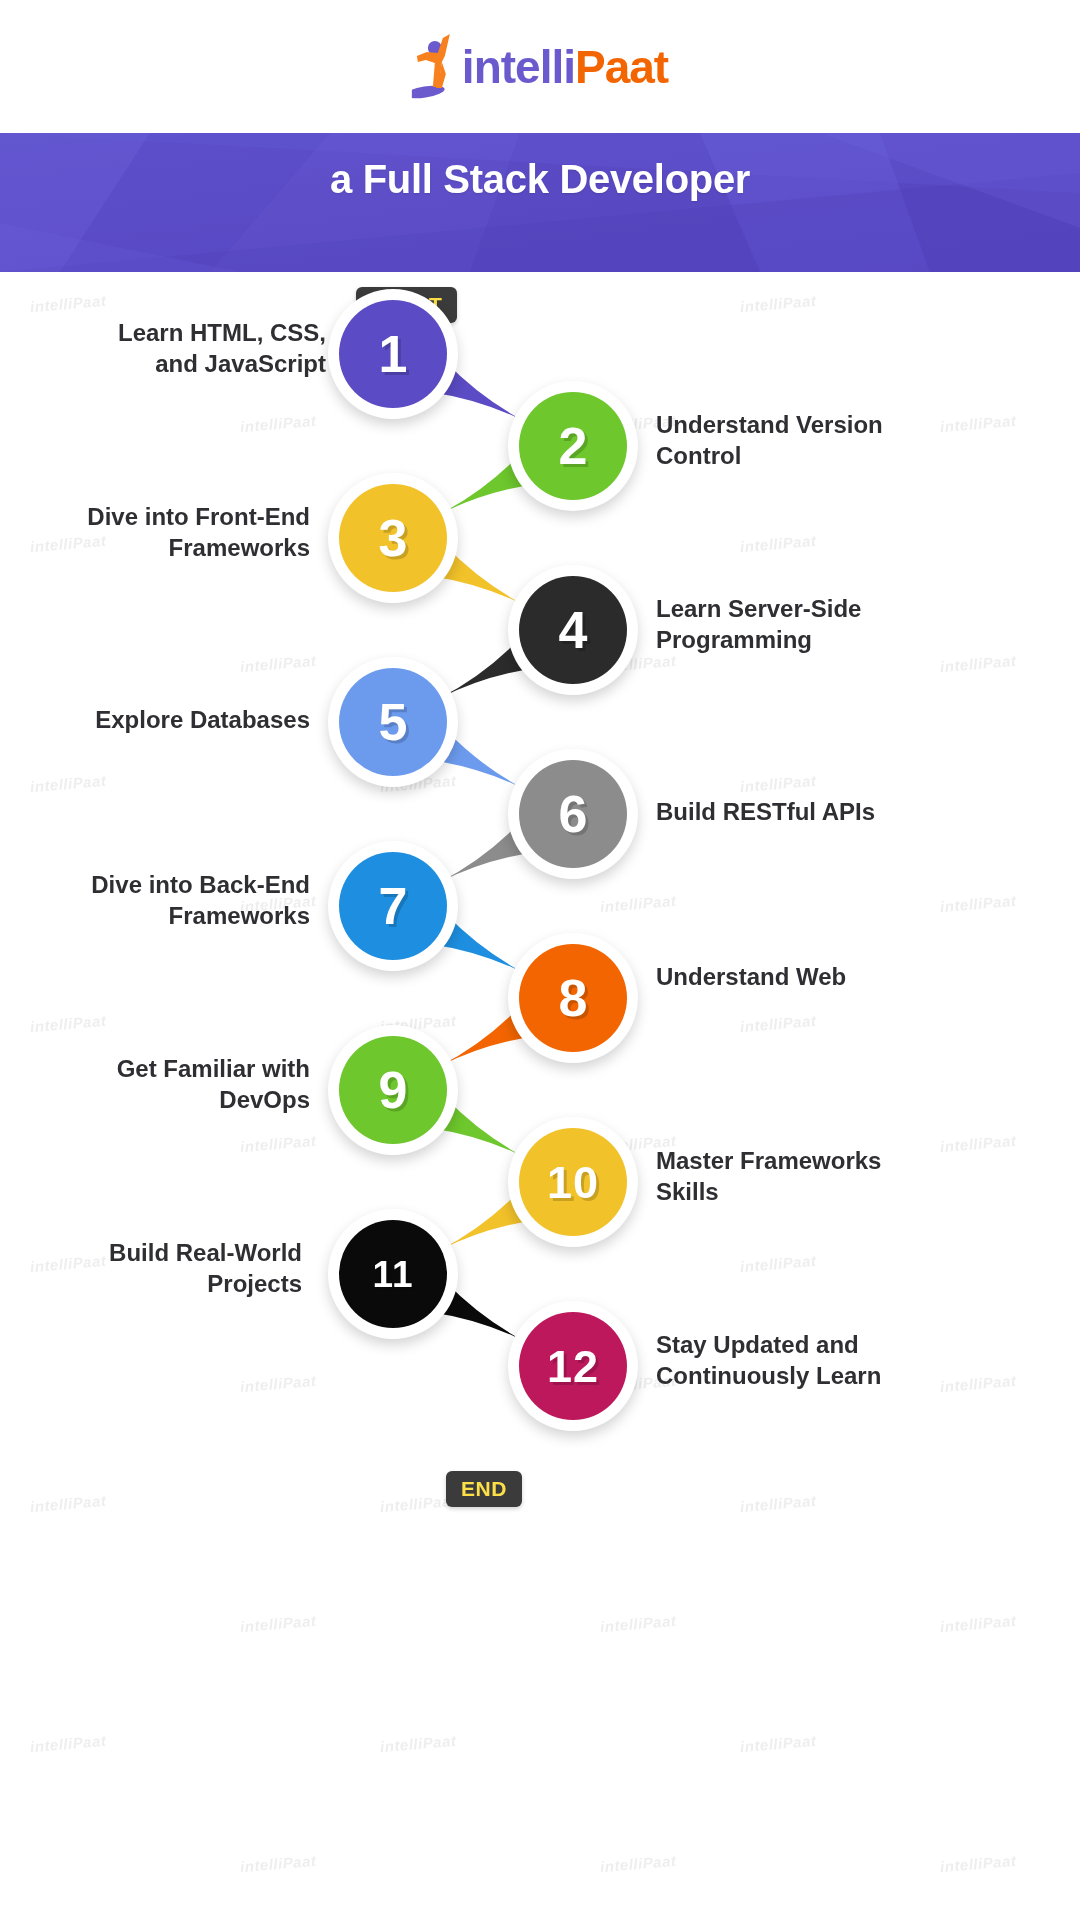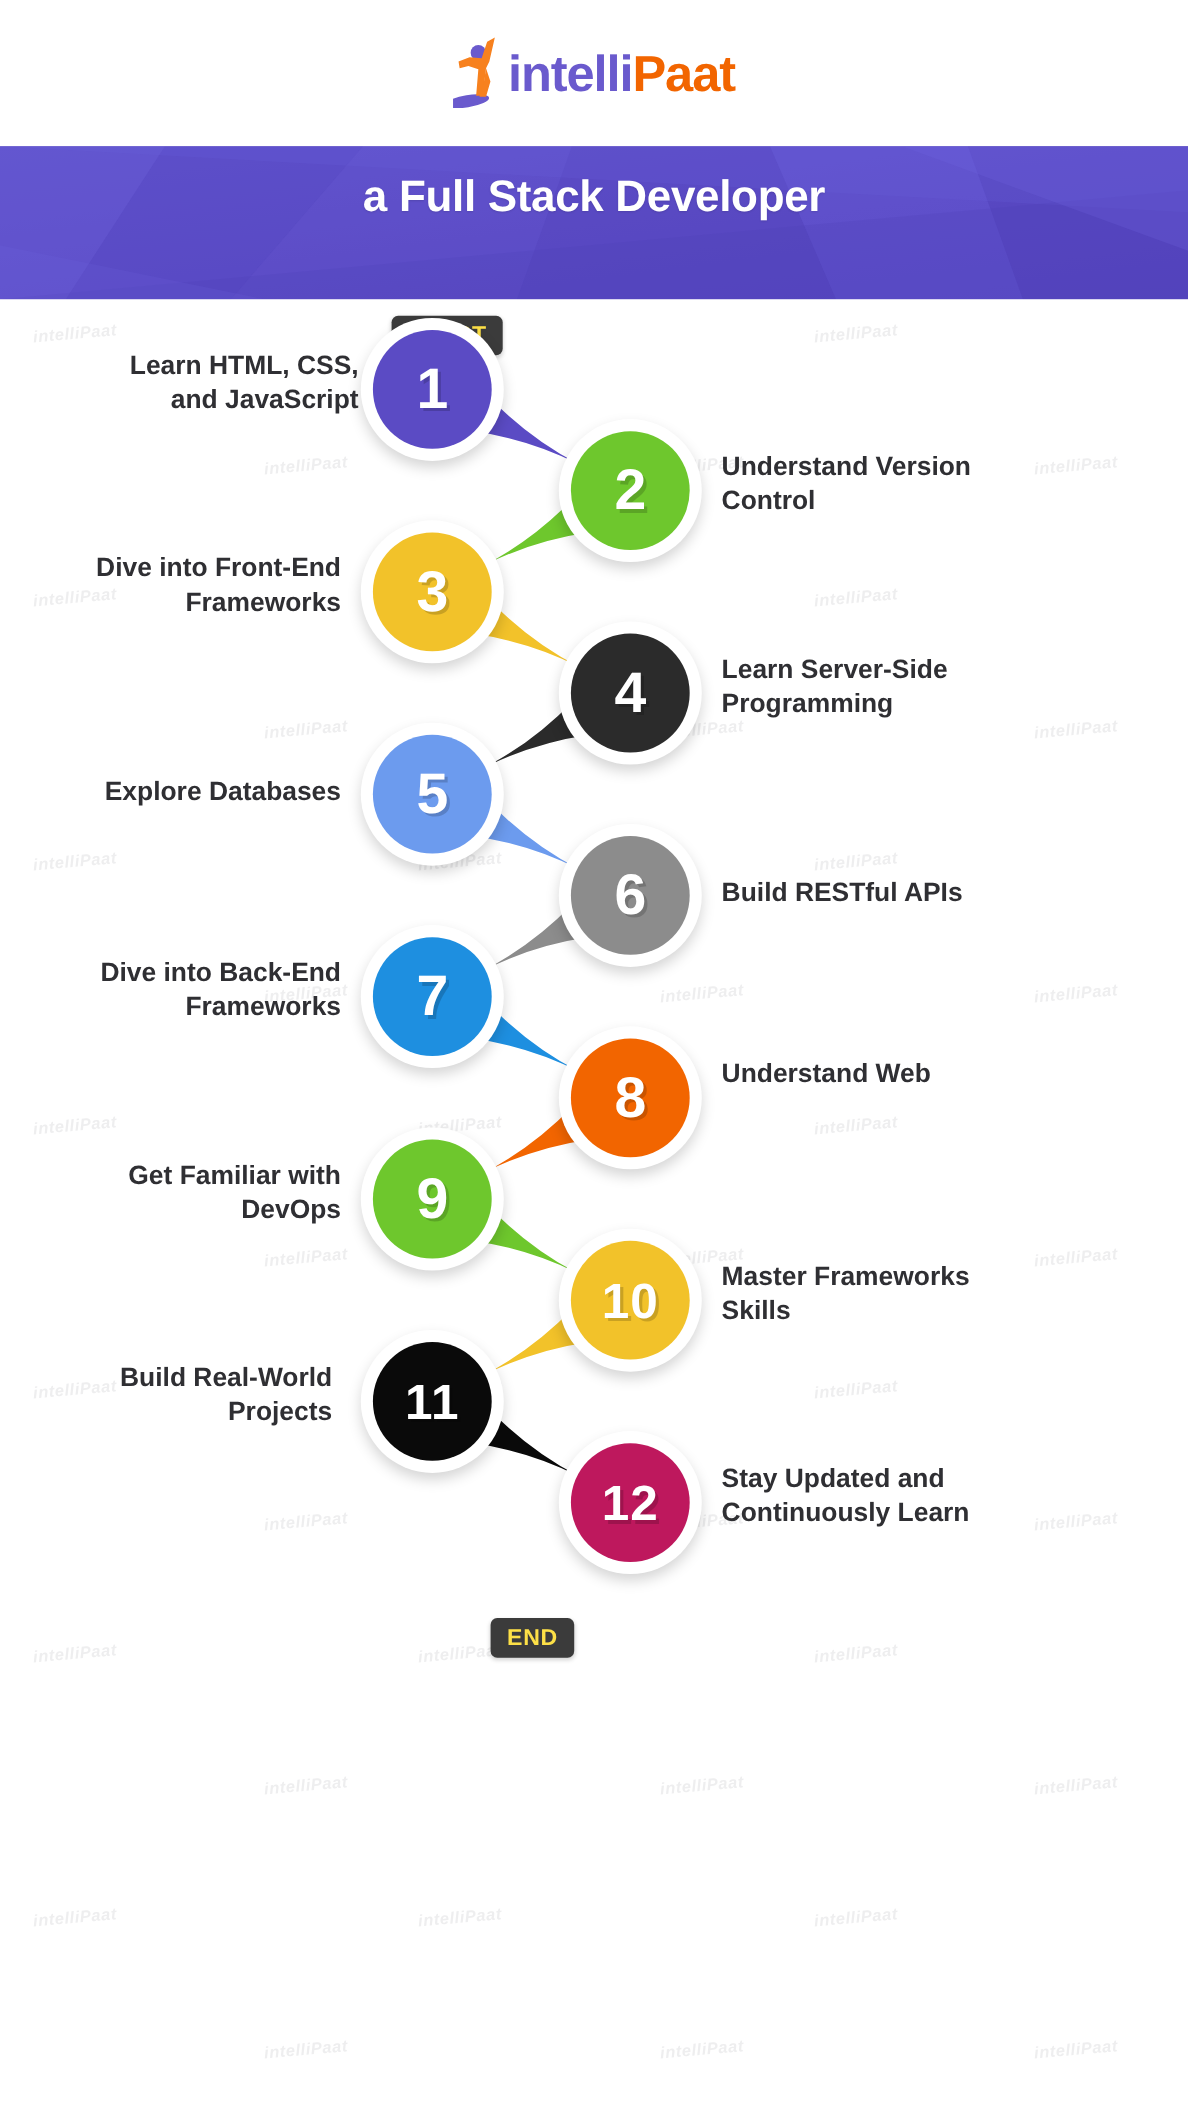--- a/index.html
+++ b/index.html
@@ -291,21 +291,21 @@
           </div>
         </div>
       </div>
       <div class="label right" style="z-index: 5; top: 874px; left: 656px; width: 384px;">
         <div>Master Frameworks</div>
         <div>Skills</div>
       </div>
       <div class="node" style="left: 328px; top: 937px; width: 130px; height: 130px; z-index: 4;">
         <div class="circle" style="width: 130px; height: 130px;">
           <div class="disc" style="left: 11px; top: 11px; width: 108px; height: 108px; background: rgb(10, 10, 10);">
-            <span class="num" style="font-size: 45px; letter-spacing: 1px;">11</span>
+            <span class="num" style="font-size: 37px; letter-spacing: 1px;">11</span>
           </div>
         </div>
       </div>
       <div class="label left" style="z-index: 5; top: 966px; left: 32px; width: 270px;">
         <div>Build Real-World</div>
         <div>Projects</div>
       </div>
       <div class="node" style="left: 508px; top: 1029px; width: 130px; height: 130px; z-index: 4;">
         <div class="circle" style="width: 130px; height: 130px;">
           <div class="disc" style="left: 11px; top: 11px; width: 108px; height: 108px; background: #be185d;">

